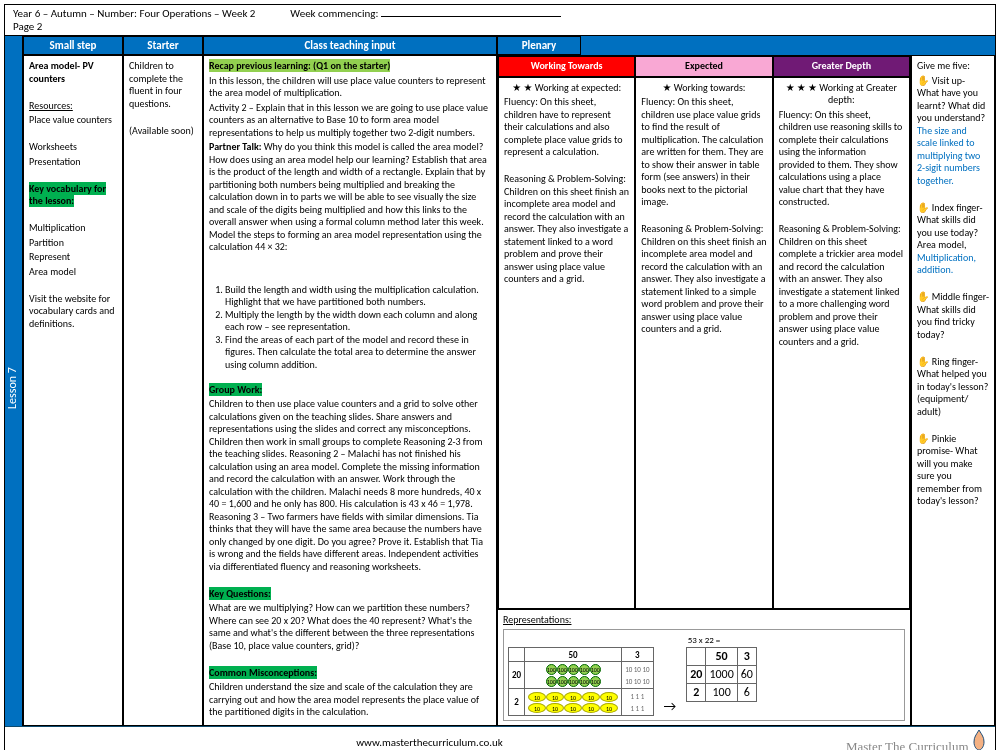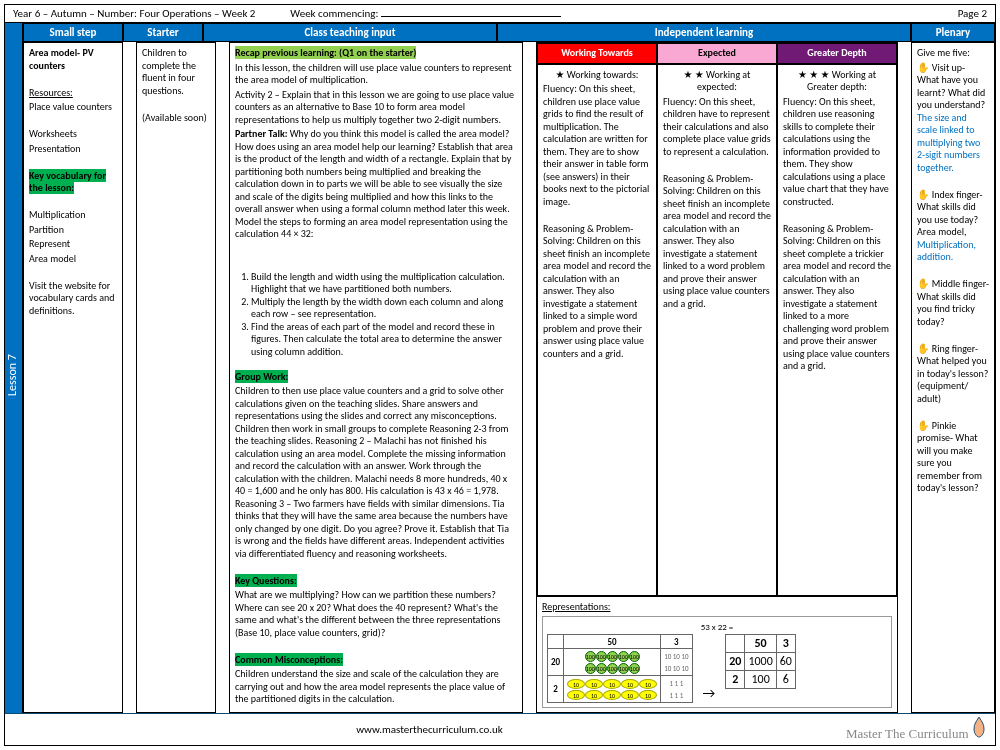--- a/index.html
+++ b/index.html
@@ -1,32 +1,32 @@
 <!DOCTYPE html>
 <html><head>
 <meta charset="utf-8">
 <style>
   * { box-sizing: border-box; margin: 0; padding: 0; }
   body { font-family: Calibri, Arial, sans-serif; font-size: 10px; background: #fff; color: #000; width: 1000px; }
   .page { border: 1px solid #000; margin: 4px; }
-  .header { display: flex; justify-content: space-between; padding: 2px 8px; border-bottom: 1px solid #000; font-size: 11px; }
+  .header { display: flex; justify-content: space-between; padding: 2px 8px; border-bottom: 1px solid #000; font-size: 11px; flex-direction: column; }
   .header .left, .header .right { }
   .header .line { border-bottom: 1px solid #000; display: inline-block; width: 180px; }
   .body { display: flex; }
   .lesson-tab { background: #0070c0; color: #fff; width: 18px; border-right: 1px solid #000; position: relative; }
   .lesson-tab .label { transform: rotate(-90deg); transform-origin: center; position: absolute; top: 50%; left: -14px; white-space: nowrap; font-size: 12px; }
   .main { flex: 1; }
   .row-headers { display: flex; background: #0070c0; color: #fff; font-weight: bold; }
   .row-headers > div { border: 1px solid #000; padding: 2px 4px; text-align: center; font-size: 11px; }
   .col-smallstep { width: 100px; }
   .col-starter { width: 80px; }
   .col-teaching { width: 294px; }
   .col-indep { flex: 1; }
   .col-plenary { width: 84px; }
-  .row-content { display: flex; gap: 13px; }
+  .row-content { display: flex; }
   .cell { border: 1px solid #000; padding: 4px 5px; font-size: 10px; line-height: 1.25; }
   .indep-inner { display: flex; flex-direction: column; height: 100%; }
   .bands { display: flex; }
   .band-header { flex: 1; text-align: center; font-weight: bold; padding: 3px 2px; border: 1px solid #000; color: #fff; font-size: 10px; }
   .band-towards { background: #ff0000; }
   .band-expected { background: #f9a8d4; color: #000; }
   .band-greater { background: #701a75; }
   .band-bodies { display: flex; flex: 1; }
   .band-body { flex: 1; border: 1px solid #000; padding: 4px 5px; font-size: 10px; line-height: 1.25; }
   .hl-green { background: #00b050; font-weight: bold; display: inline; }
@@ -66,21 +66,20 @@
   <div class="body">
     <div class="lesson-tab">
       <div class="label">Lesson 7</div>
     </div>
 
     <div class="main">
       <div class="row-headers">
         <div class="col-smallstep">Small step</div>
         <div class="col-starter">Starter</div>
         <div class="col-teaching">Class teaching input</div>
-        <div class="col-indep">Independent learning</div>
         <div class="col-plenary">Plenary</div>
       </div>
 
       <div class="row-content">
 
         <div class="cell col-smallstep">
           <p class="bold">Area model- PV counters</p>
           <br>
           <p><span class="underline">Resources:</span></p>
           <p>Place value counters</p>
@@ -127,30 +126,30 @@
 
         <div class="cell col-indep" style="padding:0">
           <div class="indep-inner">
             <div class="bands">
               <div class="band-header band-towards">Working Towards</div>
               <div class="band-header band-expected">Expected</div>
               <div class="band-header band-greater">Greater Depth</div>
             </div>
             <div class="band-bodies">
               <div class="band-body">
+                <p style="text-align:center"><span class="star">★ ★</span> <span>Working at expected:</span></p>
+                <p>Fluency: On this sheet, children have to represent their calculations and also complete place value grids to represent a calculation.</p>
+                <br>
+                <p>Reasoning &amp; Problem-Solving: Children on this sheet finish an incomplete area model and record the calculation with an answer. They also investigate a statement linked to a word problem and prove their answer using place value counters and a grid.</p>
+              </div>
+              <div class="band-body">
                 <p style="text-align:center"><span class="star">★</span> <span>Working towards:</span></p>
                 <p>Fluency: On this sheet, children use place value grids to find the result of multiplication. The calculation are written for them. They are to show their answer in table form (see answers) in their books next to the pictorial image.</p>
                 <br>
                 <p>Reasoning &amp; Problem-Solving: Children on this sheet finish an incomplete area model and record the calculation with an answer. They also investigate a statement linked to a simple word problem and prove their answer using place value counters and a grid.</p>
-              </div>
-              <div class="band-body">
-                <p style="text-align:center"><span class="star">★ ★</span> <span>Working at expected:</span></p>
-                <p>Fluency: On this sheet, children have to represent their calculations and also complete place value grids to represent a calculation.</p>
-                <br>
-                <p>Reasoning &amp; Problem-Solving: Children on this sheet finish an incomplete area model and record the calculation with an answer. They also investigate a statement linked to a word problem and prove their answer using place value counters and a grid.</p>
               </div>
               <div class="band-body">
                 <p style="text-align:center"><span class="star">★ ★ ★</span> <span>Working at Greater depth:</span></p>
                 <p>Fluency: On this sheet, children use reasoning skills to complete their calculations using the information provided to them. They show calculations using a place value chart that they have constructed.</p>
                 <br>
                 <p>Reasoning &amp; Problem-Solving: Children on this sheet complete a trickier area model and record the calculation with an answer. They also investigate a statement linked to a more challenging word problem and prove their answer using place value counters and a grid.</p>
               </div>
             </div>
             <div style="padding:4px 5px; border-top:1px solid #000">
               <p class="underline">Representations:</p>

